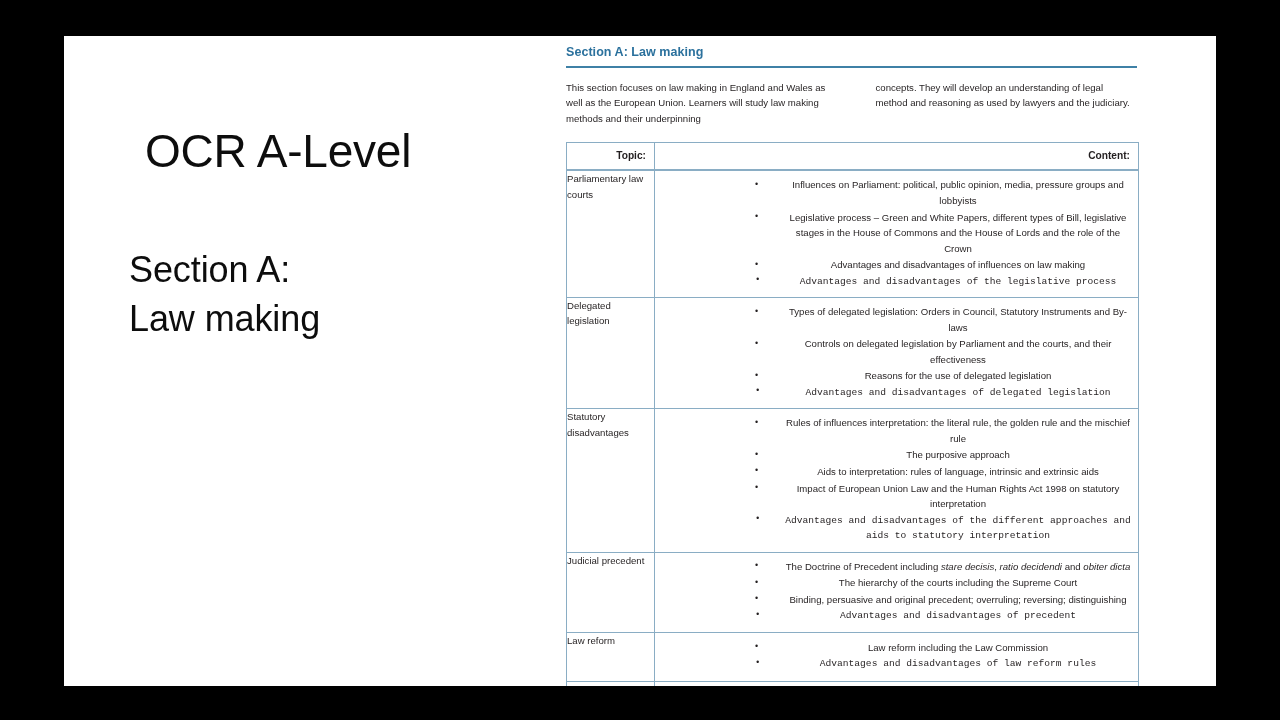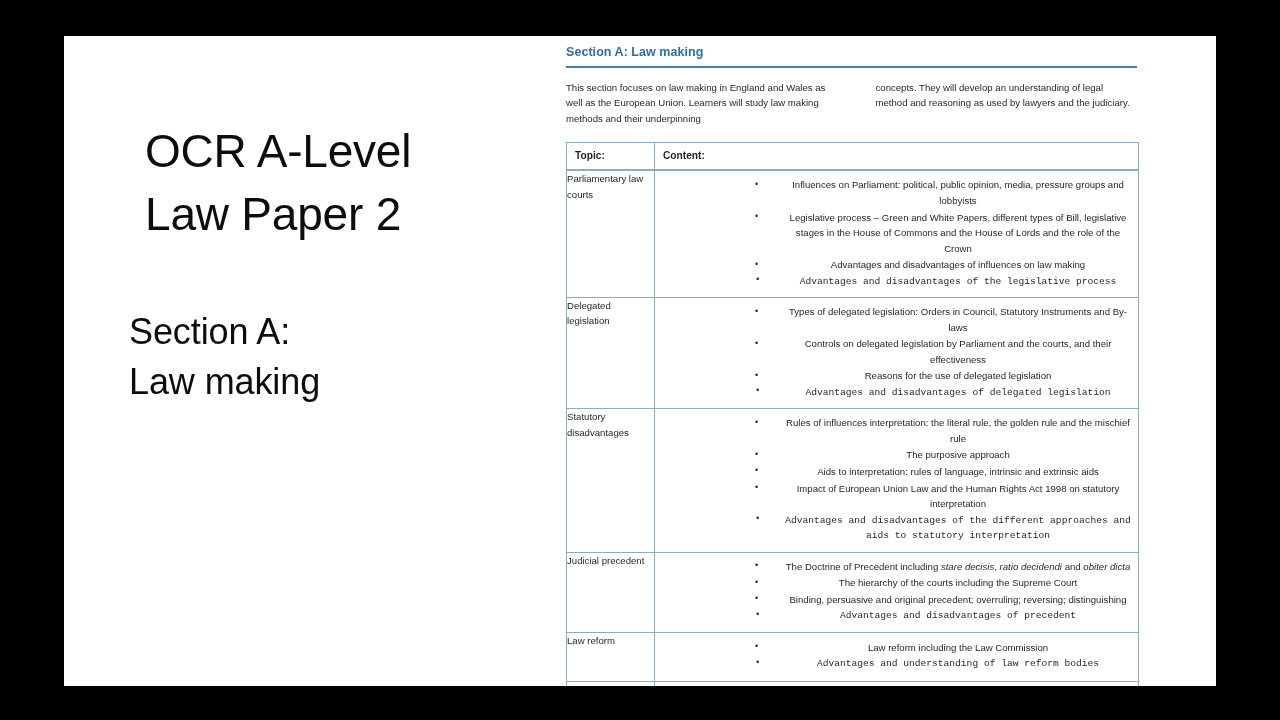--- a/index.html
+++ b/index.html
@@ -115,21 +115,21 @@
     vertical-align: top;
     border: 1px solid #8aadc4;
     padding: 0;
   }
 
   .spec-table thead th {
     border-bottom: 2px solid #8aadc4;
     font-weight: 700;
     font-size: 10.2px;
     color: #231f20;
-    text-align: left;
+    text-align: right;
     padding: 6px 8px 7px 8px;
     line-height: 1.3;
   }
 
   .cell-topic {
     font-size: 9.6px;
     line-height: 1.58;
     color: #231f20;
     padding: 7px 6px 9px 8px;
   }
@@ -168,21 +168,20 @@
 </style>
 </head>
 <body>
 
 <div class="screen">
   <div class="slide">
 
     <div class="left-pane">
       <h1 class="deck-title">
         <span class="line">OCR A-Level</span>
-        <span class="line">Law Paper 2</span>
       </h1>
       <div class="deck-subtitle">
         <span class="line">Section A:</span>
         <span class="line">Law making</span>
       </div>
     </div>
 
     <div class="spec">
 
       <div class="spec-heading">Section A: Law making</div>
@@ -248,21 +247,21 @@
                   <li>Binding, persuasive and original precedent; overruling; reversing; distinguishing</li>
                   <li>Advantages and disadvantages of precedent</li>
                 </ul>
               </td>
             </tr>
             <tr class="r-lawreform">
               <td class="cell-topic">Law reform</td>
               <td class="cell-content">
                 <ul class="blist">
                   <li>Law reform including the Law Commission</li>
-                  <li>Advantages and understanding of law reform bodies</li>
+                  <li>Advantages and disadvantages of law reform rules</li>
                 </ul>
               </td>
             </tr>
             <tr class="r-eulaw">
               <td class="cell-topic">European Union law</td>
               <td class="cell-content"></td>
             </tr>
           </tbody>
       </table>
 

